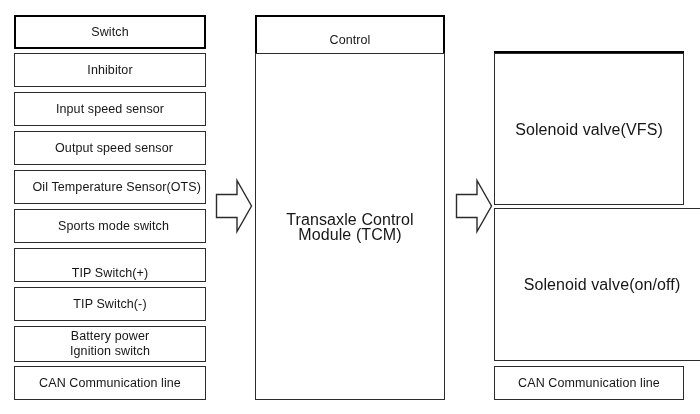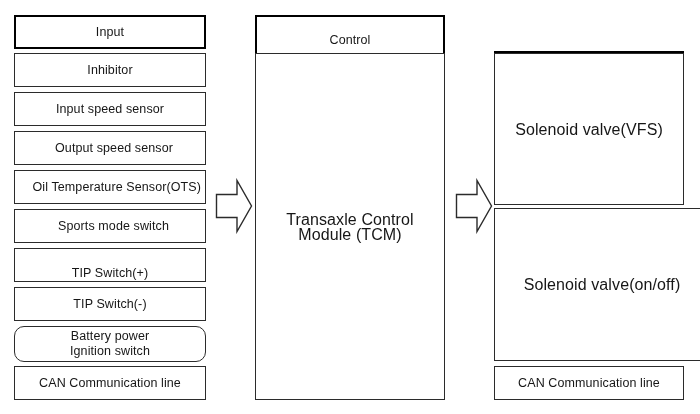--- a/index.html
+++ b/index.html
@@ -69,21 +69,21 @@
   }
 </style>
 </head>
 <body>
 
 <div id="diagram">
 
   <div class="col">
 
     <div class="box header-box" style="left:14px; top:15px; width:192px; height:34px;">
-      <span class="txt">Input</span>
+      <span class="txt">Switch</span>
     </div>
 
     <div class="box" style="left:14px; top:53px; width:192px; height:34px;">
       <span class="txt">Inhibitor</span>
     </div>
 
     <div class="box" style="left:14px; top:92px; width:192px; height:34px;">
       <span class="txt">Input speed sensor</span>
     </div>
 
@@ -100,21 +100,21 @@
     </div>
 
     <div class="box" style="left:14px; top:248px; width:192px; height:34px;align-items:flex-end;">
       <span class="txt">TIP Switch(+)</span>
     </div>
 
     <div class="box" style="left:14px; top:287px; width:192px; height:34px;">
       <span class="txt">TIP Switch(-)</span>
     </div>
 
-    <div class="box" style="left:14px; top:326px; width:192px; height:36px;border-radius:10px;">
+    <div class="box" style="left:14px; top:326px; width:192px; height:36px;">
       <span class="txt">Battery power
 Ignition switch</span>
     </div>
 
     <div class="box" style="left:14px; top:366px; width:192px; height:34px;">
       <span class="txt">CAN Communication line</span>
     </div>
   </div>
 
   <div class="arrow" style="left:215px; top:178px;">

